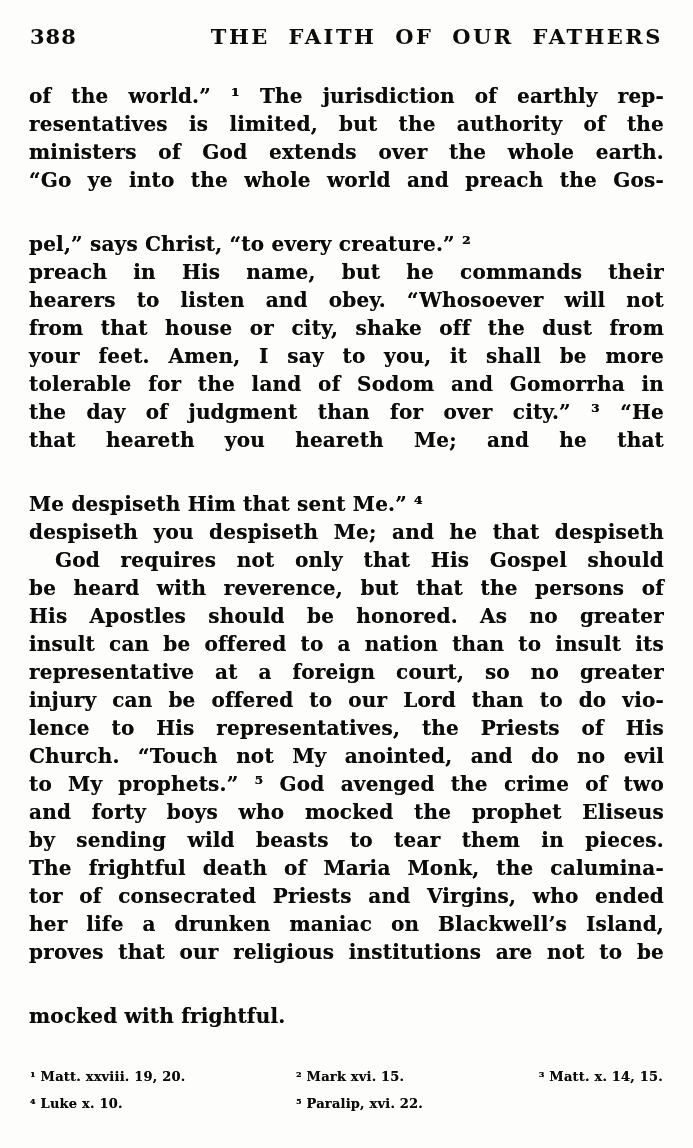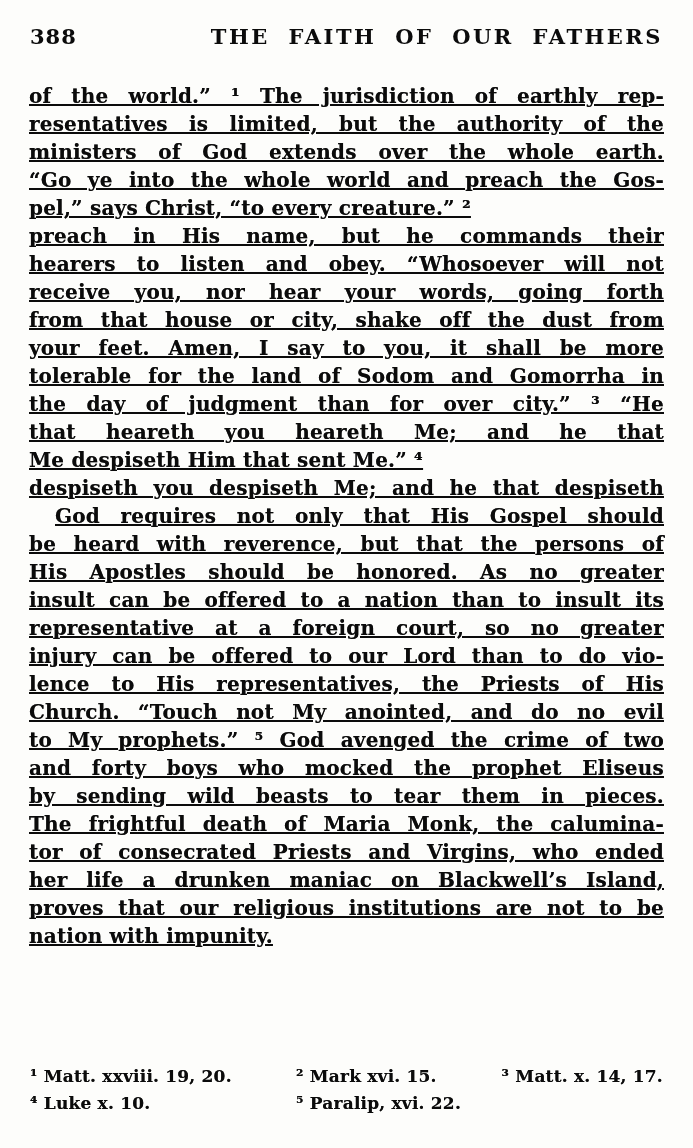--- a/index.html
+++ b/index.html
@@ -43,51 +43,51 @@
     letter-spacing: 2.5px;
     word-spacing: 9px;
     white-space: nowrap;
   }
   
   #body-text {
     position: absolute;
     top: 82px;
     left: 29px;
     right: 29px;
-    text-decoration: underline;
   }
   .paragraph { margin: 0; }
   .line {
     font-size: 20px;
     line-height: 28px;
     letter-spacing: 0.2px;
     text-align: justify;
     text-align-last: justify;
     white-space: normal;
     text-shadow: 0 0 0.5px rgba(0,0,0,0.6);
   }
   .line.indent { text-indent: 26px; }
   .line.lastline {
     text-align: left;
     text-align-last: left;
+    margin-top: 36px;
   }
   
   #footnotes {
     position: absolute;
     top: 1063px;
     left: 30px;
     right: 30px;
   }
   .fn-row {
     display: grid;
     grid-template-columns: 266px 200px 1fr;
     line-height: 27px;
   }
   .fn {
-    font-size: 17px;
+    font-size: 13px;
     letter-spacing: 0.2px;
     text-shadow: 0 0 0.5px rgba(0,0,0,0.6);
   }
   .fn:nth-child(3) { text-align: right; }
 </style>
 </head>
 <body>
 
 <div id="page">
 
@@ -100,21 +100,20 @@
       <div class="paragraph">
         <div class="line">of the world.” ¹  The jurisdiction of earthly rep-</div>
         <div class="line">resentatives is limited, but the authority of the</div>
         <div class="line">ministers of God extends over the whole earth.</div>
         <div class="line">“Go ye into the whole world and preach the Gos-</div>
         <div class="line lastline">pel,” says Christ, “to every creature.” ²</div>
       </div>
       <div class="paragraph">
         <div class="line">preach in His name, but he commands their</div>
         <div class="line">hearers to listen and obey.  “Whosoever will not</div>
-        <div class="line">receive you, nor hear your words, going forth</div>
         <div class="line">from that house or city, shake off the dust from</div>
         <div class="line">your feet.  Amen, I say to you, it shall be more</div>
         <div class="line">tolerable for the land of Sodom and Gomorrha in</div>
         <div class="line">the day of judgment than for over city.” ³  “He</div>
         <div class="line">that heareth you heareth Me; and he that</div>
         <div class="line lastline">Me despiseth Him that sent Me.” ⁴</div>
         <div class="line">despiseth you despiseth Me; and he that despiseth</div>
       </div>
       <div class="paragraph">
         <div class="line indent">God requires not only that His Gospel should</div>
@@ -125,29 +124,29 @@
         <div class="line">injury can be offered to our Lord than to do vio-</div>
         <div class="line">lence to His representatives, the Priests of His</div>
         <div class="line">Church.  “Touch not My anointed, and do no evil</div>
         <div class="line">to My prophets.” ⁵  God avenged the crime of two</div>
         <div class="line">and forty boys who mocked the prophet Eliseus</div>
         <div class="line">by sending wild beasts to tear them in pieces.</div>
         <div class="line">The frightful death of Maria Monk, the calumina-</div>
         <div class="line">tor of consecrated Priests and Virgins, who ended</div>
         <div class="line">her life a drunken maniac on Blackwell’s Island,</div>
         <div class="line">proves that our religious institutions are not to be</div>
-        <div class="line lastline">nation with impunity.</div>
+        <div class="line lastline">mocked with frightful.</div>
       </div>
     </div>
 
   <div id="footnotes">
       <div class="fn-row">
         <div class="fn">¹ Matt. xxviii. 19, 20.</div>
         <div class="fn">² Mark xvi. 15.</div>
-        <div class="fn">³ Matt. x. 14, 17.</div>
+        <div class="fn">³ Matt. x. 14, 15.</div>
       </div>
       <div class="fn-row">
         <div class="fn">⁴ Luke x. 10.</div>
         <div class="fn">⁵ Paralip, xvi. 22.</div>
       </div>
     </div>
 
 </div>
 
 </body></html>

